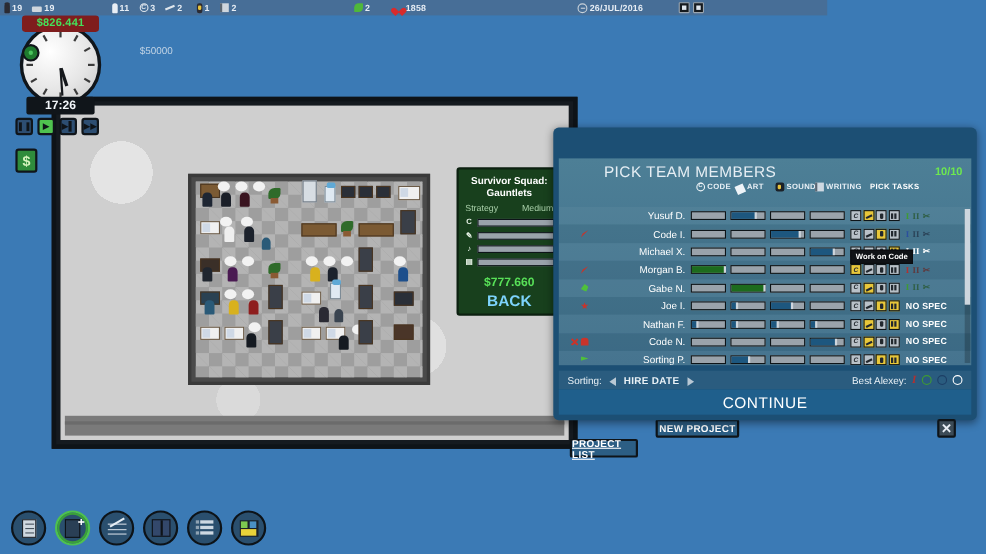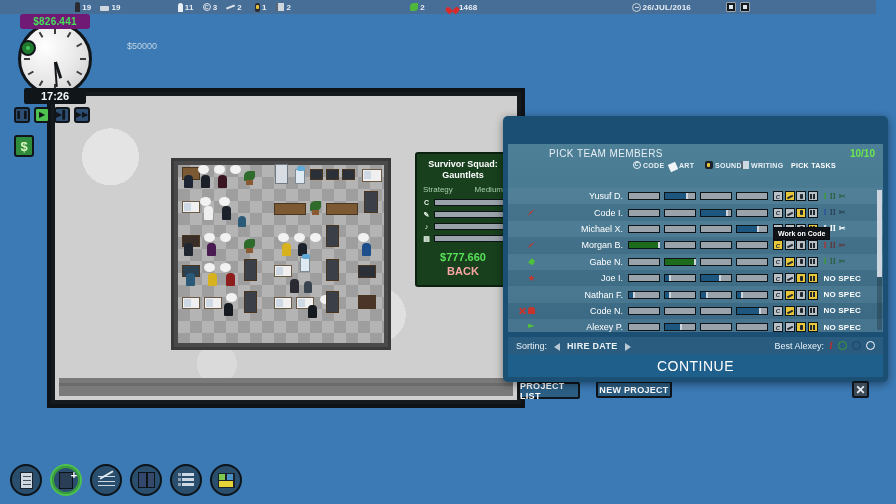--- a/index.html
+++ b/index.html
@@ -6,21 +6,21 @@
   html, body {
     width: 896px; height: 504px;
     overflow: hidden;
     font-family: "Liberation Sans", sans-serif;
     background: #3b7ab5;
   }
   #app { position: relative; width: 896px; height: 504px; }
 
   
   .topbar {
-    position: absolute; top: 0; left: 0; width: 876px; height: 14px;
+    position: absolute; top: 0; left: 0; width: 752px; height: 14px;
     background: #476e97;
     display: flex; align-items: center;
     font-size: 8px; color: #e8eef5; font-weight: bold;
   }
   .tb-group { display: flex; align-items: center; gap: 2px; margin-right: 9px; }
   .tb-ico {
     width: 9px; height: 9px; display: inline-block;
     position: relative; flex: none;
   }
   .tb-val { font-size: 8px; letter-spacing: .2px; }
@@ -43,21 +43,21 @@
   .ico-heart:before{left:0;transform:rotate(-45deg);transform-origin:bottom right;}
   .ico-heart:after{left:4px;transform:rotate(45deg);transform-origin:bottom left;}
   .ico-clockdot { border:1.3px solid #c9d2da; border-radius:50%; width:9px; height:9px; }
   .ico-clockdot:after{content:'';position:absolute;top:3.5px;left:2px;width:4px;height:1.3px;background:#c9d2da;}
   .ico-sq { width:10px;height:10px;background:#151a1f;border:1px solid #9aa5af;border-radius:1px; }
   .ico-sq i { position:absolute; inset:2px; background:#dfe6ed; display:block; }
 
   
   .money-pill {
     position:absolute; left:20px; top:14px; width:70px; height:15px;
-    background:#701a75; border-radius:3px;
+    background:#7f1d1d; border-radius:3px;
     display:flex; align-items:center; justify-content:center;
     color:#45e05a; font-size:10px; font-weight:bold; letter-spacing:.2px;
     z-index: 6;
   }
   .clock-wrap { position:absolute; left:18px; top:22px; width:74px; height:74px; z-index:5; }
   .clock-face {
     width:74px;height:74px;border-radius:50%;
     background:radial-gradient(circle at 36% 32%, #ffffff 0%, #e6e6e6 55%, #c6c6c6 100%);
     border:3px solid #10151a; position:relative;
   }
@@ -141,38 +141,38 @@
     color:#dff2df; z-index: 9;
   }
   .squad-title { text-align:center; font-size:9px; font-weight:bold; padding:5px 2px 0; line-height:11px; color:#ffffff; }
   .squad-row { display:flex; align-items:center; justify-content:space-between; padding:4px 6px 2px; font-size:8px; color:#a9cfa9; }
   .squad-bars { padding:2px 5px; }
   .sq-line { display:flex; align-items:center; gap:3px; margin-bottom:3px; }
   .sq-lab { width:9px; height:9px; font-size:7px; color:#e6f2e6; text-align:center; line-height:9px; font-weight:bold;}
   .sq-track { flex:1; height:7px; background:#9aa3ab; border:1.5px solid #0d1418; }
   .sq-fill { height:100%; background:#1e5c8f; }
   .squad-money { text-align:center; color:#58e058; font-size:11px; font-weight:bold; padding:3px 0 1px; }
-  .squad-back { text-align:center; color:#fca5a5; font-size:11px; font-weight:bold; padding:1px 0 4px; }
+  .squad-back { text-align:center; color:#7dd3fc; font-size:14px; font-weight:bold; padding:1px 0 4px; }
 
   
   .pm {
     position:absolute; left:503px; top:116px; width:385px; height:266px;
     background:#1c4f74; border-radius:5px; z-index:20;
     box-shadow:0 2px 8px rgba(0,0,0,.45);
   }
   .pm-title {
     height:28px; background:#0c0f12; border-radius:4px 4px 0 0;
     display:flex; align-items:center; justify-content:space-between; padding:0 12px;
   }
   .pm-title h1 { font-size:15px; color:#ffffff; letter-spacing:.4px; font-weight:bold; }
   .pm-title .np { font-size:11px; color:#ffffff; font-weight:bold; }
   .pm-body { position:absolute; top:28px; left:5px; right:5px; bottom:50px;
              background:linear-gradient(180deg,#4d7f96 0%,#3e6e8a 100%); }
   .pm-sub { display:flex; justify-content:space-between; align-items:center; padding:4px 8px 1px; }
-  .pm-sub .lbl { font-size:10px; color:#e6eef4; letter-spacing:.4px;padding-left:33px; }
+  .pm-sub .lbl { font-size:14px; color:#e6eef4; letter-spacing:.4px;padding-left:33px; }
   .pm-sub .cnt { font-size:10px; color:#6de84f; font-weight:bold; }
 
   .colhead { display:flex; align-items:center; font-size:7px; color:#e7eff5; font-weight:bold;
              letter-spacing:.3px; padding:0 0 2px 0; height:12px; }
   .colhead .nm { width:125px; }
   .chi { display:flex; align-items:center; gap:2px; width:36px; }
   .chi .m { width:8px;height:8px;display:inline-block;position:relative;flex:none; }
   .m-c { border:1.2px solid #eef4f8;border-radius:50%;font-size:5.5px;line-height:5.5px;text-align:center;color:#eef4f8;}
   .m-brush { background:#eef4f8;height:1.6px;margin-top:3px;transform:rotate(-24deg); }
   .m-mic { background:#1b2128; border-radius:2px; }
@@ -244,21 +244,21 @@
     background:#1f5f8c; display:flex; align-items:center; justify-content:center;
     color:#ffffff; font-size:14px; letter-spacing:.5px;
   }
 
   
   .btn-dark {
     position:absolute; background:#2c5e84; border:2px solid #0e1419; border-radius:2px;
     color:#ffffff; font-size:9px; font-weight:bold; letter-spacing:.3px;
     display:flex; align-items:center; justify-content:center; z-index:15;
   }
-  #btn-project-list { left:518px; top:382px; width:62px; height:17px; }
+  #btn-project-list { left:518px; top:399px; width:62px; height:17px;text-decoration:underline; }
   #btn-new-project  { left:596px; top:381px; width:76px; height:17px; }
   .close-x {
     position:absolute; left:852px; top:381px; width:17px; height:17px;
     background:#3c4b57; border:2px solid #0e1419; border-radius:2px;
     color:#e8eef5; font-size:12px; font-weight:bold; z-index:25;
     display:flex; align-items:center; justify-content:center;
   }
 
   
   .toolbar { position:absolute; left:10px; bottom:8px; display:flex; gap:8px; z-index:15; }
@@ -339,21 +339,21 @@
       <span class="tb-val">2</span>
     </div>
     <div style="width:110px"></div>
     <div class="tb-group">
       <span class="tb-ico ico-leaf"></span>
       <span class="tb-val">2</span>
     </div>
     <div style="width:14px"></div>
     <div class="tb-group">
       <span class="tb-ico ico-heart"></span>
-      <span class="tb-val">1468</span>
+      <span class="tb-val">1858</span>
     </div>
     <div style="width:145px"></div>
     <div class="tb-group">
       <span class="tb-ico ico-clockdot"></span>
       <span class="tb-val">26/JUL/2016</span>
     </div>
     <div style="width:26px"></div>
     <span class="tb-ico ico-sq">
         <i></i>
       </span>
@@ -802,21 +802,21 @@
               </div>
             </div>
             <div class="spec">
               <span class="nospec">NO SPEC</span>
             </div>
           </div>
           <div class="row">
             <div class="mk">
               <span class="mk-flag"></span>
             </div>
-            <div class="nm">Alexey P.</div>
+            <div class="nm">Sorting P.</div>
             <div class="bars">
               <div class="bar"></div>
               <div class="bar">
                 <i class="bf blue" style="width: 52%;"></i>
               </div>
               <div class="bar"></div>
               <div class="bar"></div>
             </div>
             <div class="tasks">
               <div class="tk">

